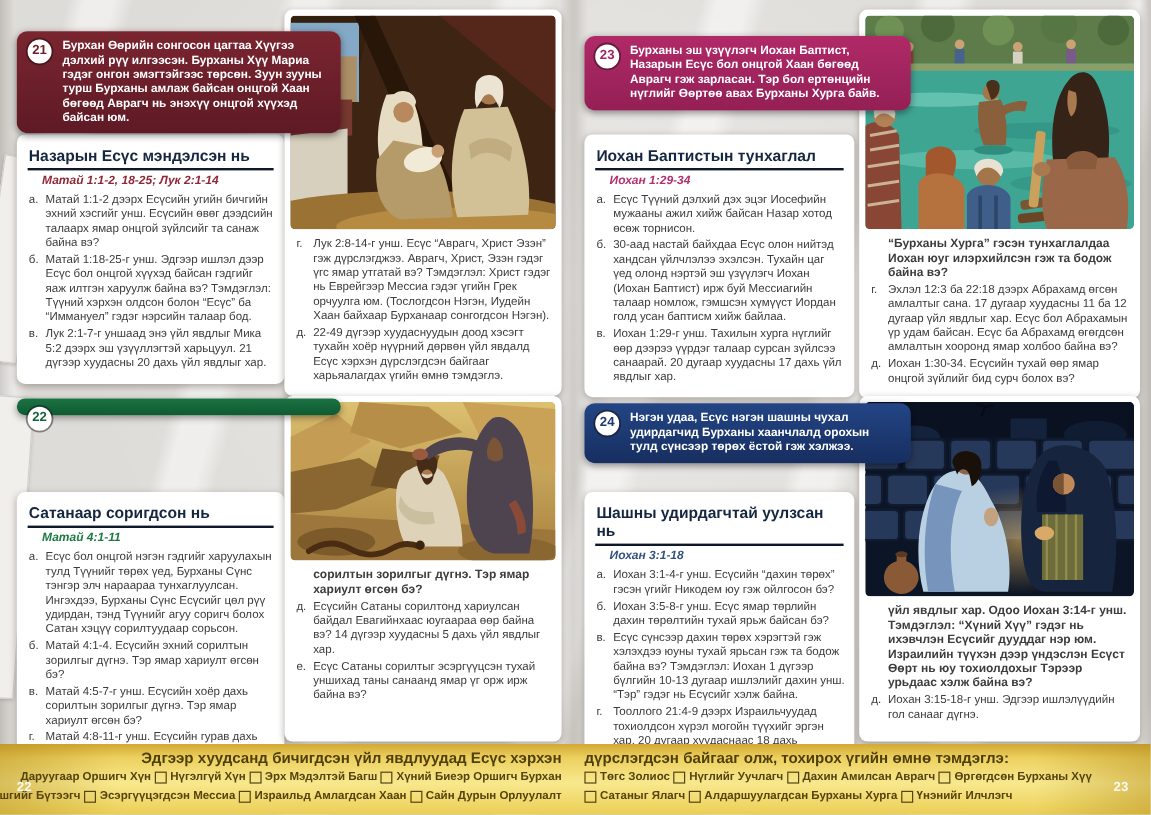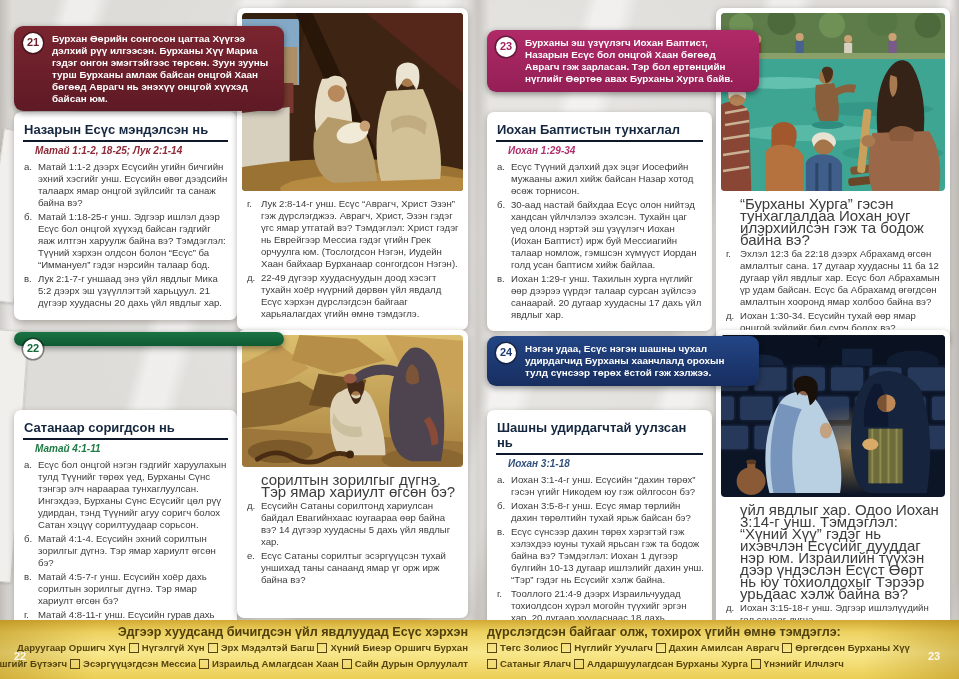--- a/index.html
+++ b/index.html
@@ -33,21 +33,21 @@
   
   .card{position:absolute;z-index:2;background:#fff;border-radius:7px;
         box-shadow:0 2px 6px rgba(60,50,40,.35);}
   .cardpad{padding:5px 8px 8px 8px;}
   .title{margin:0 1px 3px 1px;padding:5px 1px 3px 1px;font-size:13px;font-weight:bold;
         color:#15273f;border-bottom:2px solid #0f172a;}
   .ref{font-style:italic;font-size:10px;font-weight:bold;margin:1px 0 5px 13px;color:var(--rc);}
   .li{display:flex;font-size:9.6px;line-height:12px;color:#3c3c3c;margin:0 0 2px 2px;}
   .k{flex:0 0 14px;}
   .t{flex:1;}
-  .cont{font-size:15px;line-height:12px;color:#3c3c3c;margin:0 0 2px 16px;}
+  .cont{font-size:10px;line-height:12px;color:#3c3c3c;margin:0 0 2px 16px;font-weight:bold;}
   .imgwrap{margin:5px;border-radius:4px;overflow:hidden;line-height:0;}
   .imgwrap svg{display:block;}
 
   
   .footer{position:absolute;left:0;top:620px;width:959px;height:59px;z-index:4;
         background:
           linear-gradient(90deg, rgba(170,130,20,.40) 0%, rgba(0,0,0,0) 10%, rgba(0,0,0,0) 90%, rgba(170,130,20,.40) 100%),
           linear-gradient(180deg,#d2a933 0%,#edd160 20%,#f8e88d 55%,#ebce55 100%);}
   .f-head{position:absolute;top:5px;font-size:12.6px;font-weight:bold;color:#4f3f0c;}
   .fh-l{left:0;width:468px;text-align:right;}

